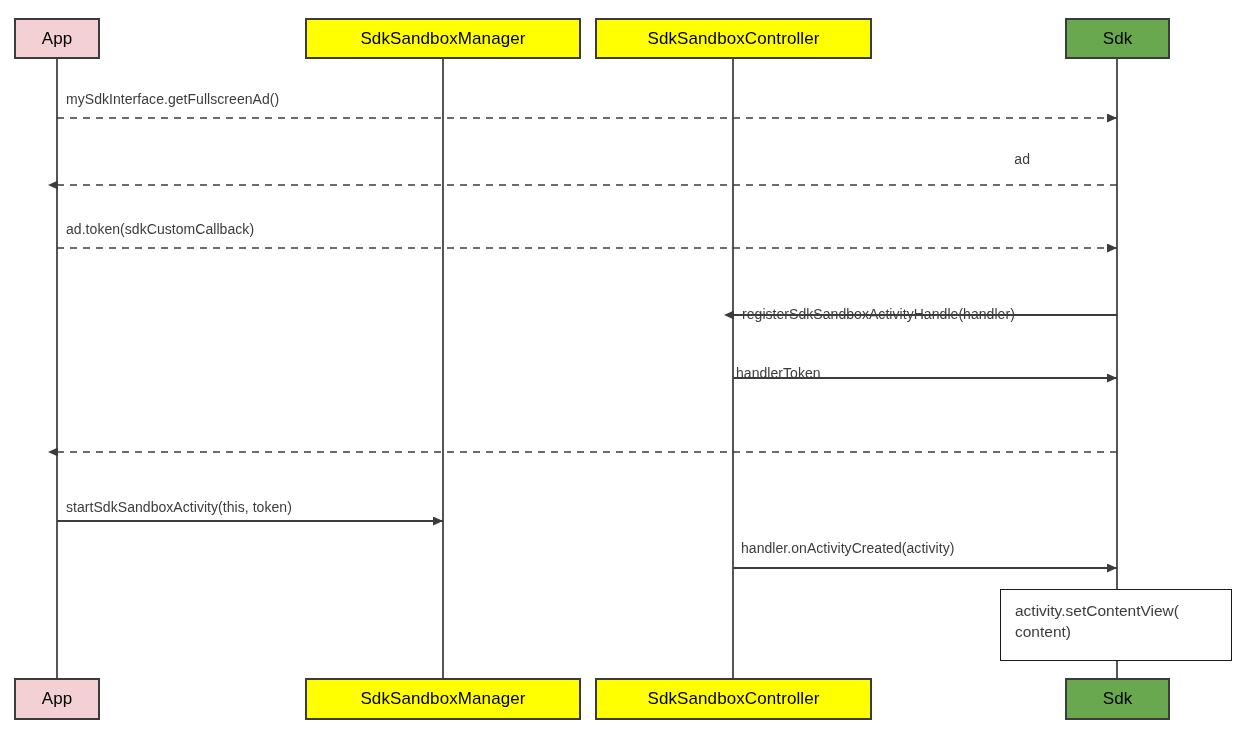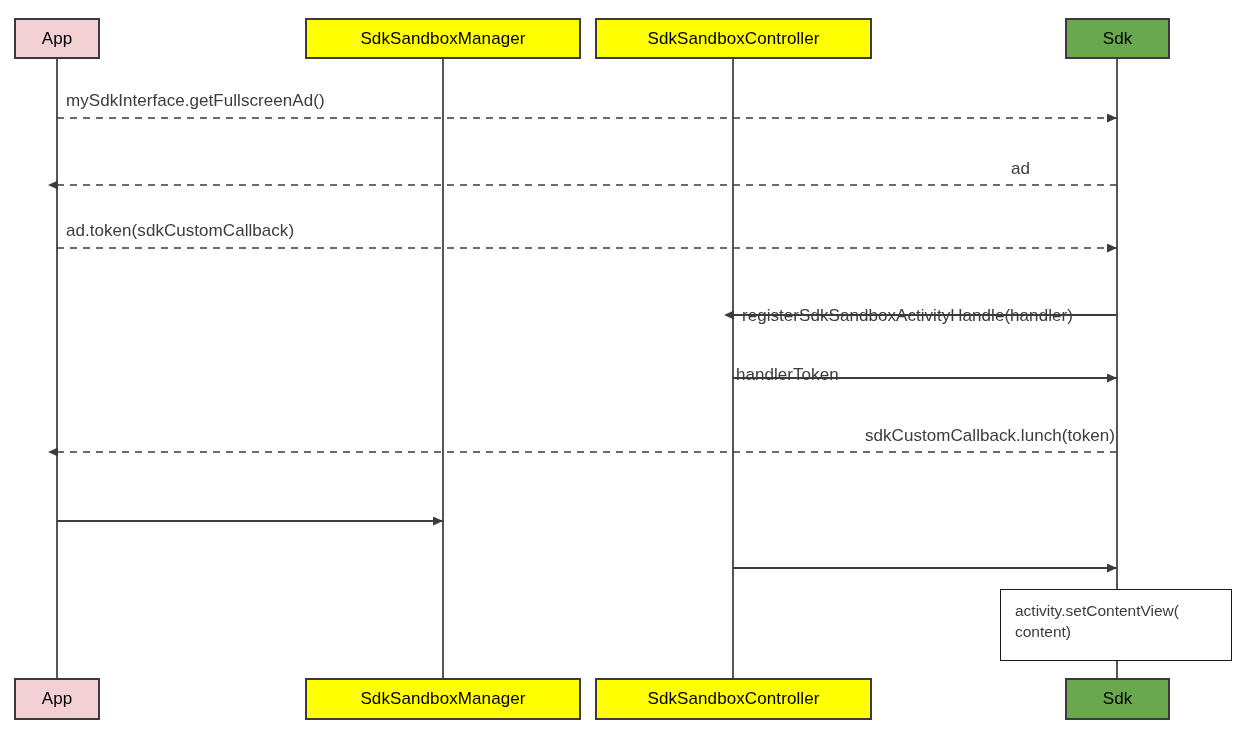--- a/index.html
+++ b/index.html
@@ -32,21 +32,21 @@
     display: flex;
     align-items: center;
     justify-content: center;
     font-size: 17px;
     color: #000000;
     letter-spacing: 0.1px;
     white-space: nowrap;
   }
   .msg-label {
     position: absolute;
-    font-size: 17px;
+    font-size: 14px;
     color: #3c3c3c;
     white-space: nowrap;
     letter-spacing: 0.05px;
   }
   .msg-label.right-align {
     text-align: right;
   }
   .note-box {
     position: absolute;
     box-sizing: border-box;
@@ -111,22 +111,23 @@
       <span>SdkSandboxManager</span>
     </div>
   <div class="participant-box" style="left: 595px; top: 678px; width: 277px; height: 42px; background: rgb(255, 255, 0); border-color: rgb(59, 59, 59);">
       <span>SdkSandboxController</span>
     </div>
   <div class="participant-box" style="left: 1065px; top: 678px; width: 105px; height: 42px; background: rgb(106, 168, 79); border-color: rgb(59, 59, 59);">
       <span>Sdk</span>
     </div>
 
   <div class="msg-label" style="top: 91px; left: 66px;">mySdkInterface.getFullscreenAd()</div>
-  <div class="msg-label right-align" style="top: 159px; left: 0px; width: 1030px;">ad</div>
+  <div class="msg-label right-align" style="top: 151px; left: 0px; width: 1030px;">ad</div>
   <div class="msg-label" style="top: 221px; left: 66px;">ad.token(sdkCustomCallback)</div>
   <div class="msg-label" style="top: 288px; left: 742px; margin-top: 18px;">registerSdkSandboxActivityHandle(handler)</div>
   <div class="msg-label" style="top: 356px; left: 736px; margin-top: 9px;">handlerToken</div>
-  <div class="msg-label right-align" style="top: 426px; left: 0px; width: 1115px;">sdkCustomCallback.lunch(token)</div>
+  <div class="msg-label" style="top: 499px; left: 66px;">startSdkSandboxActivity(this, token)</div>
+  <div class="msg-label" style="top: 540px; left: 741px;">handler.onActivityCreated(activity)</div>
 
   <div class="note-box" style="left: 1000px; top: 589px; width: 232px; height: 72px; background: rgb(255, 255, 255); border-color: rgb(26, 26, 26);">activity.setContentView(
 content)</div>
 
 </div>
 
 </body></html>

